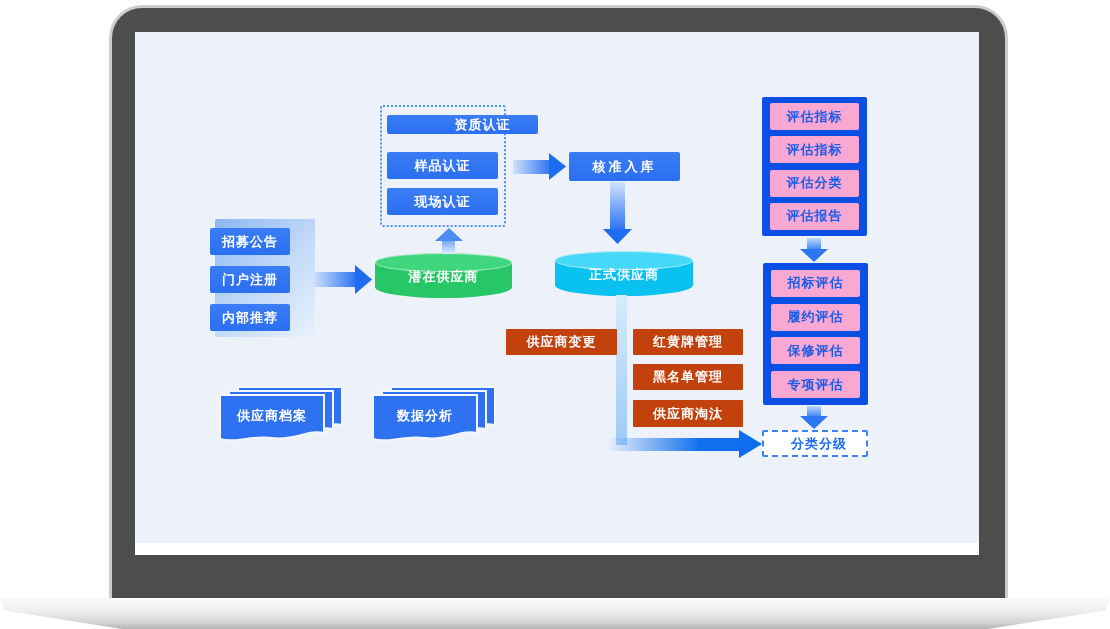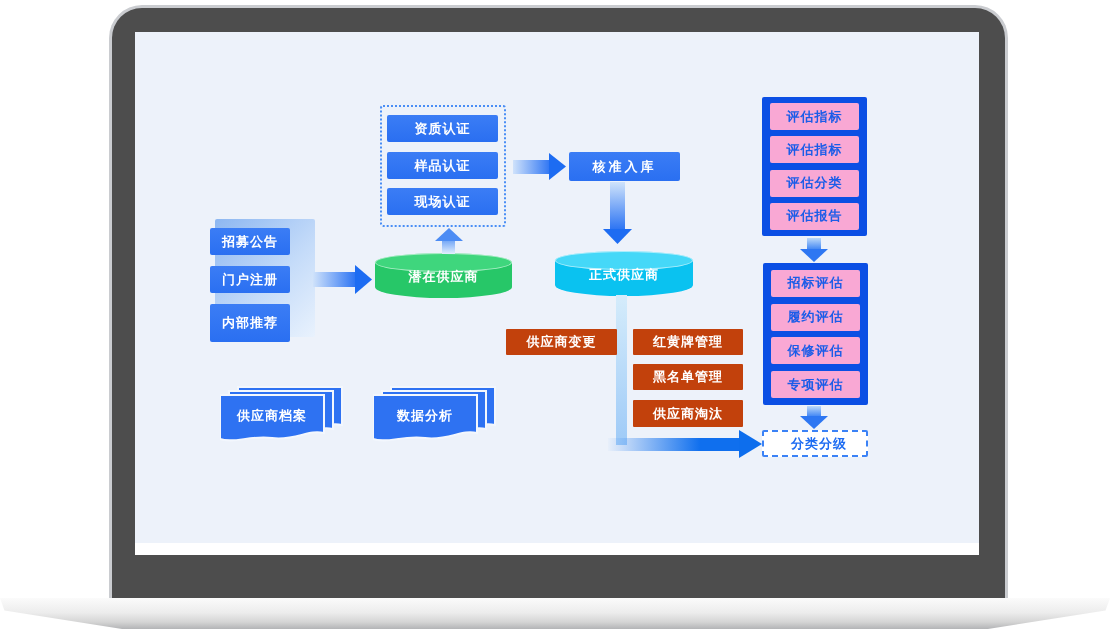--- a/index.html
+++ b/index.html
@@ -64,36 +64,36 @@
 
   <div class="abs laptop-body"></div>
   <div class="abs screen">
     <div class="abs screen-canvas"></div>
   </div>
   <div class="abs laptop-base"></div>
 
   <div class="abs panel" style="left:215px;top:219px;width:100px;height:118px;"></div>
   <div class="abs nbox" style="left:210px;top:228px;width:80px;height:27px;">招募公告</div>
   <div class="abs nbox" style="left:210px;top:266px;width:80px;height:27px;">门户注册</div>
-  <div class="abs nbox" style="left:210px;top:304px;width:80px;height:38px;">内部推荐</div>
+  <div class="abs nbox" style="left:210px;top:304px;width:80px;height:27px;">内部推荐</div>
 
   <div class="abs grad-r" style="left:313px;top:272px;width:43px;height:15px;"></div>
   <div class="abs tri-r" style="left:355px;top:265px;width:17px;height:29px;"></div>
 
   <div class="abs green" style="left:375px;top:253px;width:137px;height:45px;">
     <div class="cyl-body"></div>
     <div class="cyl-top"></div>
     <div class="cyl-label">潜在供应商</div>
   </div>
 
   <div class="abs grad-u" style="left:442px;top:240px;width:13px;height:14px;"></div>
   <div class="abs tri-u" style="left:435px;top:228px;width:28px;height:13px;"></div>
 
   <div class="abs dashedgroup" style="left:380px;top:105px;width:122px;height:118px;"></div>
-  <div class="abs nbox" style="left:387px;top:115px;width:111px;height:27px;">资质认证</div>
+  <div class="abs nbox" style="left:387px;top:115px;width:111px;height:19px;padding-left:40px;">资质认证</div>
   <div class="abs nbox" style="left:387px;top:152px;width:111px;height:27px;">样品认证</div>
   <div class="abs nbox" style="left:387px;top:188px;width:111px;height:27px;">现场认证</div>
 
   <div class="abs grad-r" style="left:513px;top:160px;width:38px;height:14px;"></div>
   <div class="abs tri-r" style="left:549px;top:153px;width:17px;height:27px;"></div>
 
   <div class="abs nbox" style="left:569px;top:152px;width:111px;height:29px;letter-spacing:3px;">核准入库</div>
 
   <div class="abs grad-d" style="left:610px;top:182px;width:15px;height:48px;"></div>
   <div class="abs tri-d" style="left:603px;top:229px;width:29px;height:15px;"></div>

